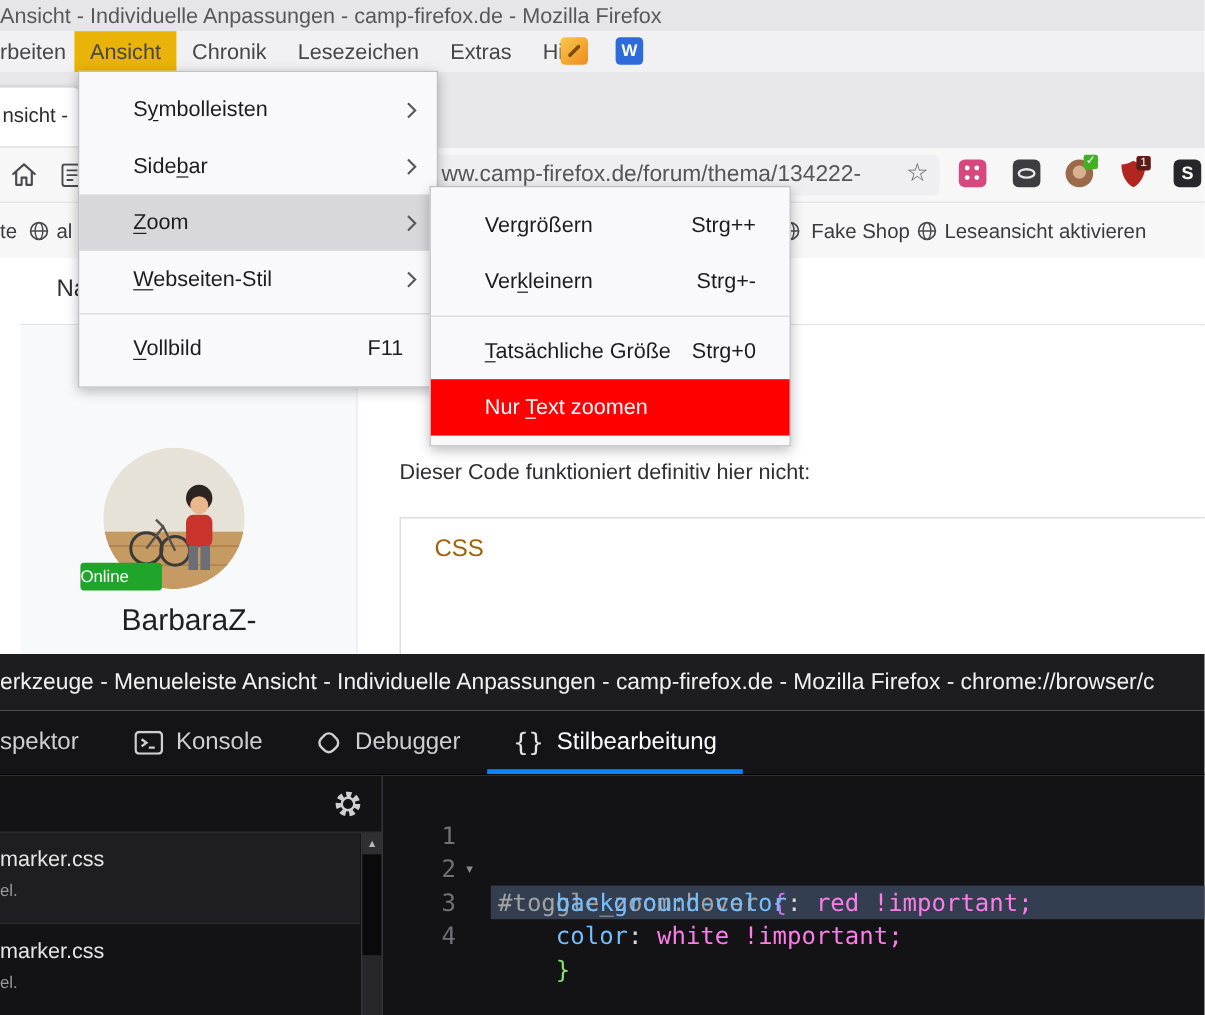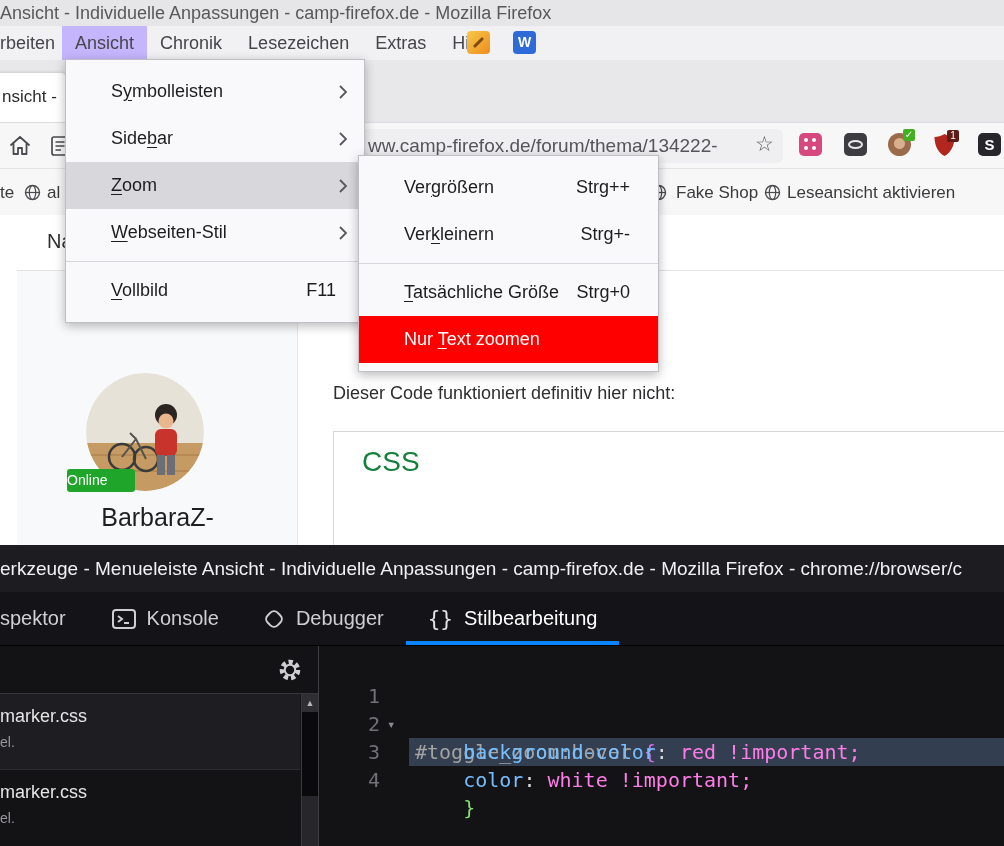--- a/index.html
+++ b/index.html
@@ -6,21 +6,21 @@
   body { font-family:"Liberation Sans",sans-serif; background:#fff; }
   .screen { position:relative; width:1004px; height:846px; overflow:hidden; background:#fff; }
 
   
   .titlebar { position:absolute; left:0; top:0; width:1004px; height:26px; background:#e6e6e8;
               color:#58585b; font-size:18px; line-height:26px; white-space:nowrap; overflow:hidden; }
   .menubar { position:absolute; left:0; top:26px; width:1004px; height:34px; background:#f1f1f3;
              display:flex; align-items:stretch; font-size:18px; color:#46464a; }
   .mb-item { display:flex; align-items:center; padding:0 13px; }
   .mb-item:first-child { padding-left:0; padding-right:7px; }
-  .mb-open { background:#c4b5fd; }
+  .mb-open { background:#eab308; }
   .mb-addon { position:absolute; width:23px; height:23px; top:5px; border-radius:4px; }
   .mb-addon1 { left:467px; background:linear-gradient(135deg,#f7c94b,#ee8c1e); }
   .mb-addon1 .slash { position:absolute; left:5px; top:10px; width:13px; height:3px; background:#7c4a12; transform:rotate(-45deg); border-radius:2px;}
   .mb-addon2 { left:513px; background:#2f6bd8; color:#fff; font-size:14px; font-weight:bold; text-align:center; line-height:23px; }
 
   .tabstrip { position:absolute; left:0; top:60px; width:1004px; height:62px; background:#e8e8eb; }
   .tab-active { position:absolute; left:-18px; top:13px; width:84px; height:49px; background:#fff;
                 border-radius:5px 5px 0 0; box-shadow:0 0 4px rgba(0,0,0,.18);
                 font-size:17px; color:#2c2c2e; padding:14px 0 0 20px; white-space:nowrap; overflow:hidden; }
 
@@ -53,21 +53,21 @@
   .page { position:absolute; left:17px; top:215px; width:1004px; height:330px; background:#fff; overflow:hidden; }
   .page-heading { position:absolute; left:30px; top:15px; font-size:20px; color:#2f2f31; }
   .page-divider { position:absolute; left:0; top:55px; width:1004px; border-bottom:1px solid #e3e3e6; }
   .post-sidebar { position:absolute; left:0; top:56px; width:281px; height:274px; background:#f8f9fa; border-right:1px solid #e8e8ea; }
   .avatar { position:absolute; left:69px; top:102px; width:118px; height:118px; border-radius:50%; overflow:hidden; }
   .online-badge { position:absolute; left:50px; top:198px; width:68px; height:23px; background:#1fa529; color:#fff;
                   font-size:14px; line-height:23px; border-radius:3px; }
   .username { position:absolute; left:0; top:232px; width:281px; text-align:center; font-size:25px; color:#1f1f21; }
   .post-text { position:absolute; left:316px; top:168px; font-size:18px; color:#2e2e30; }
   .codeblock { position:absolute; left:316px; top:216px; width:720px; height:150px; border:1px solid #d6d6da; background:#fff; }
-  .cb-lang { position:absolute; left:28px; top:14px; font-size:28px; color:#15803d; }
+  .cb-lang { position:absolute; left:28px; top:14px; font-size:20px; color:#a16207; }
   .cb-lines { position:absolute; left:0; top:57px; font-family:"DejaVu Sans Mono",monospace; font-size:19px; line-height:27px; white-space:pre; }
   .cb-num { display:inline-block; width:40px; text-align:right; color:#9a9a9e; margin-right:22px; }
 
   
   .dtbar { position:absolute; left:0; top:545px; width:1004px; height:47px; background:#1d1d21; color:#f1f1f3;
            font-size:19px; line-height:47px; white-space:nowrap; overflow:hidden; }
   .dttabs { position:absolute; left:0; top:592px; width:1004px; height:54px; background:#141418;
             display:flex; align-items:stretch; color:#cfcfd2; font-size:20px; border-bottom:1px solid #000; }
   .dt-tab { display:flex; align-items:center; padding:0 22px; position:relative; }
   .dt-tab:first-child { padding-left:0; padding-right:24px; }

